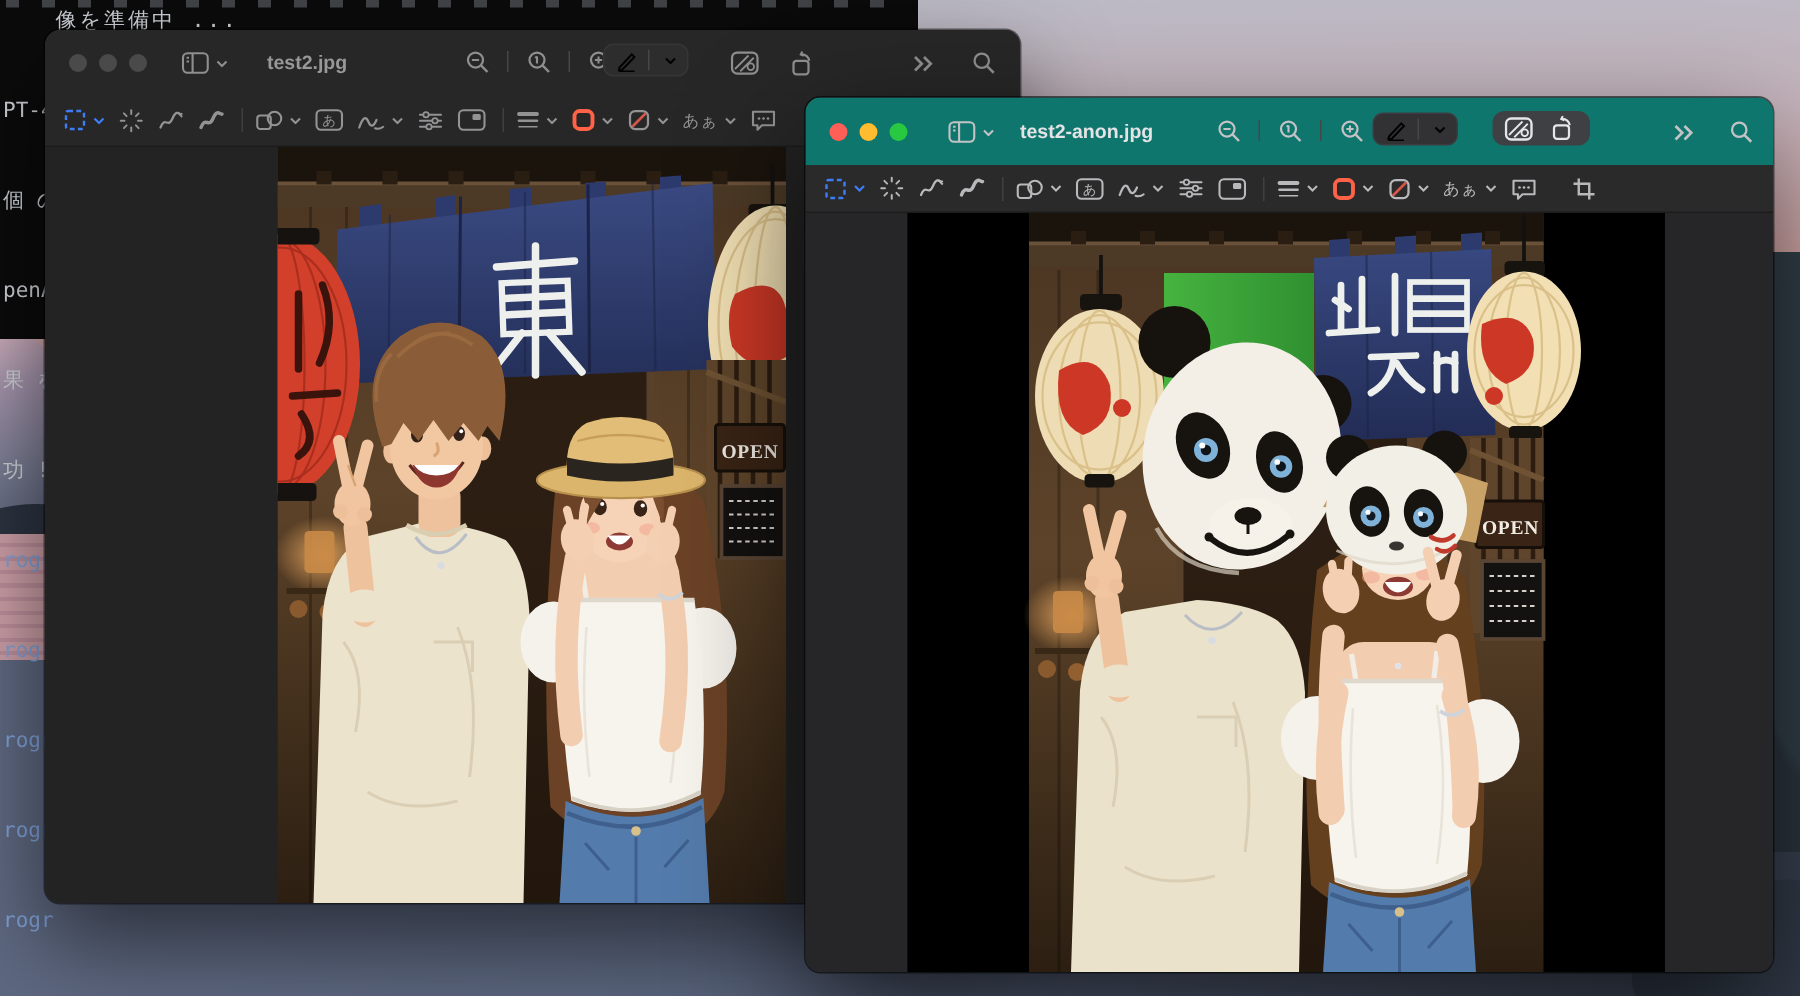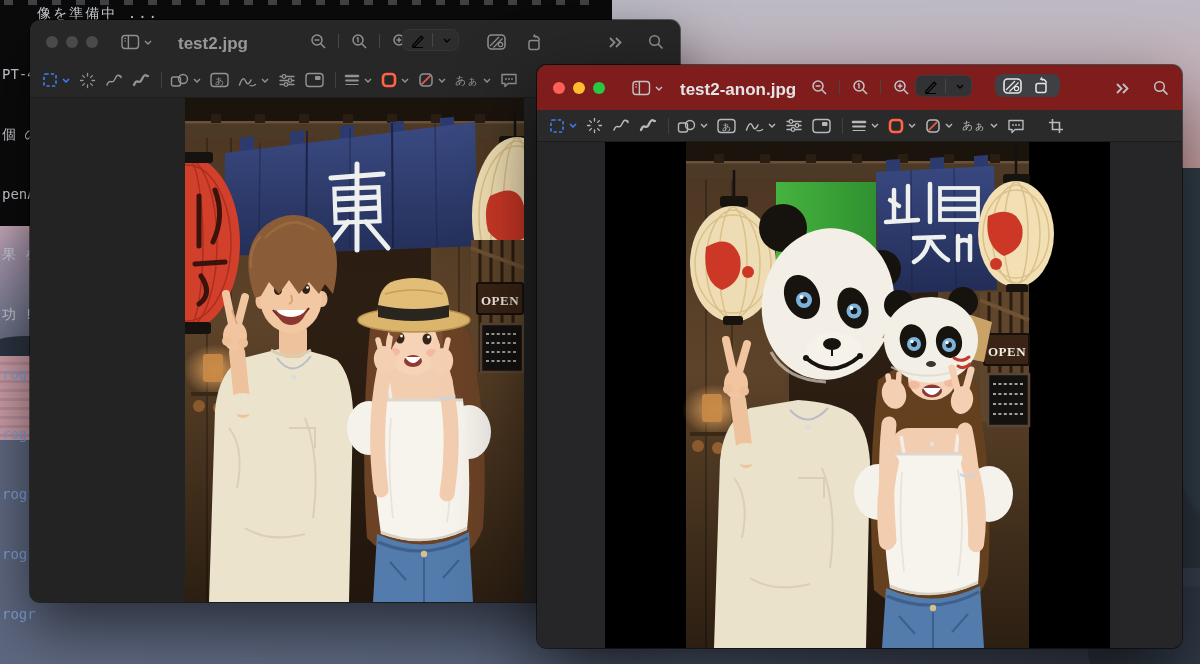--- a/index.html
+++ b/index.html
@@ -37,39 +37,39 @@
   .t-col{position:absolute;left:2px;top:24px;line-height:20px;white-space:pre;}
   .t-col div{height:20px;}
   .t-blue{color:#7fa1d8;}
 
   
   .window{position:absolute;border-radius:10px;overflow:hidden;
     box-shadow:0 26px 60px rgba(0,0,0,.55),0 0 0 1px rgba(0,0,0,.5),inset 0 0 0 1px rgba(255,255,255,.07);}
   .win-back{left:30px;top:20px;width:650px;height:582px;background:#242424;}
   .win-front{left:537px;top:65px;width:645px;height:583px;background:#262628;
     box-shadow:0 32px 80px rgba(0,0,0,.65),0 0 0 1px rgba(0,0,0,.55),inset 0 0 0 1px rgba(255,255,255,.08);}
-  .titlebar{position:relative;background:#7f1d1d;}
+  .titlebar{position:relative;background:#0f766e;}
   .win-back .titlebar{height:43px;background:#272727;}
   .win-front .titlebar{height:45px;}
   .mtoolbar{position:relative;display:flex;align-items:center;background:#2a2a2b;
     border-bottom:1px solid #1c1c1d;padding-left:12px;}
   .win-back .mtoolbar{height:34px;background:#272727;}
   .win-front .mtoolbar{height:31px;}
   .content-back{position:absolute;left:0;top:78px;right:0;bottom:0;background:#232323;}
   .content-front{position:absolute;left:0;top:77px;right:0;bottom:0;background:#262628;}
   .canvas-back{position:absolute;left:155px;top:0;width:339px;height:504px;}
   .canvas-front{position:absolute;left:68px;top:0;width:505px;height:506px;background:#020202;}
   .canvas-front svg{position:absolute;left:0;top:0;}
 
   .tl{width:12px;height:12px;border-radius:50%;display:inline-block;}
   .tl-row{position:absolute;left:16px;top:0;height:100%;display:flex;align-items:center;gap:8px;}
   .win-back .tl{background:#4a4a4a;}
   .tl-red{background:#ff5f57;} .tl-yellow{background:#febc2e;} .tl-green{background:#28c840;}
 
-  .wtitle{position:absolute;font-size:17px;white-space:nowrap;}
+  .wtitle{position:absolute;font-size:13px;white-space:nowrap;}
   .win-back .wtitle{left:148px;top:14px;color:#989898;font-weight:bold;}
   .win-front .wtitle{left:143px;top:15px;color:#e4e4e6;font-weight:bold;}
 
   .tbtn{position:absolute;display:flex;align-items:center;justify-content:center;
     height:26px;border-radius:6px;color:#c3c3c6;}
   .win-back .tbtn{color:#8f8f91;}
   .grp{display:flex;align-items:center;}
   .vsep{width:1px;height:14px;background:#47474a;margin:0 6px;}
   .pillA{background:#323235;border:1px solid #3c3c40;border-radius:7px;padding:2px 7px;}
   .win-back .pillA{background:#2d2d2e;border-color:#363637;}

